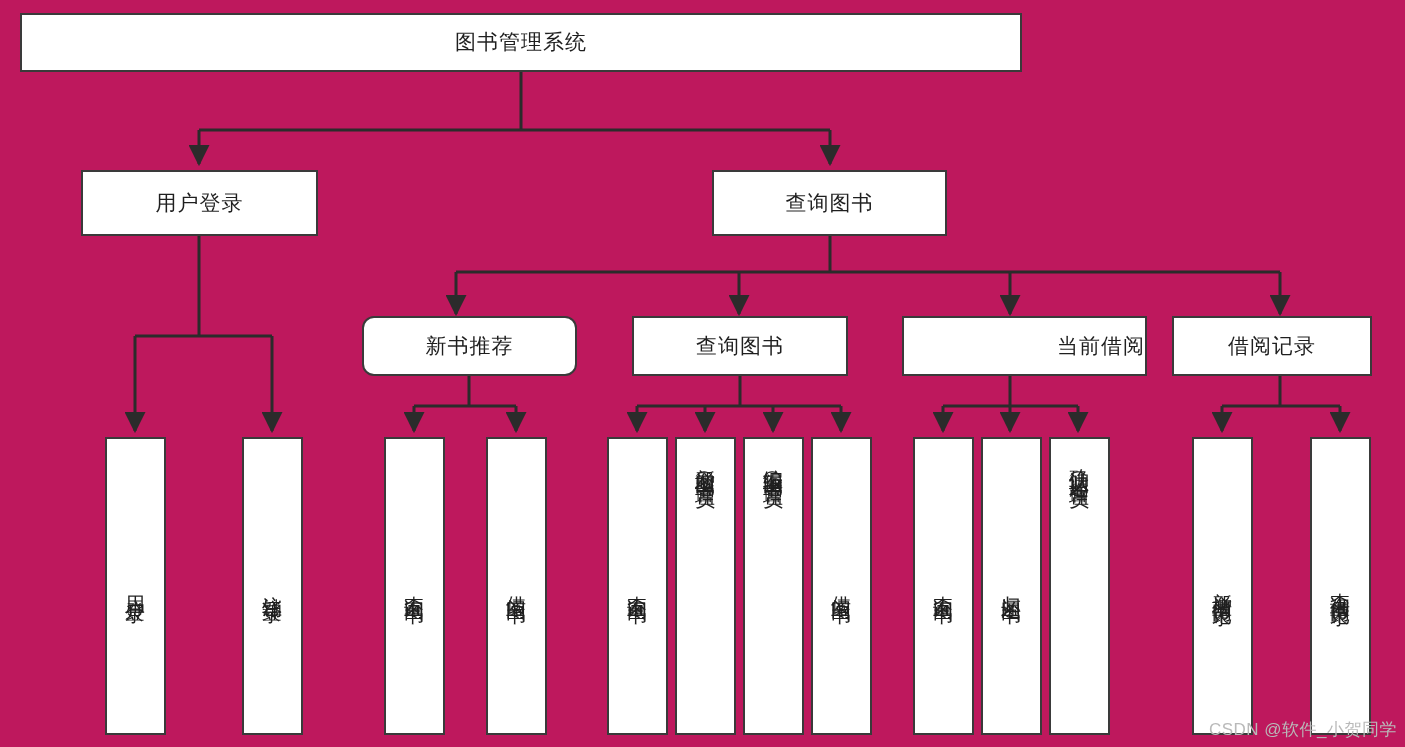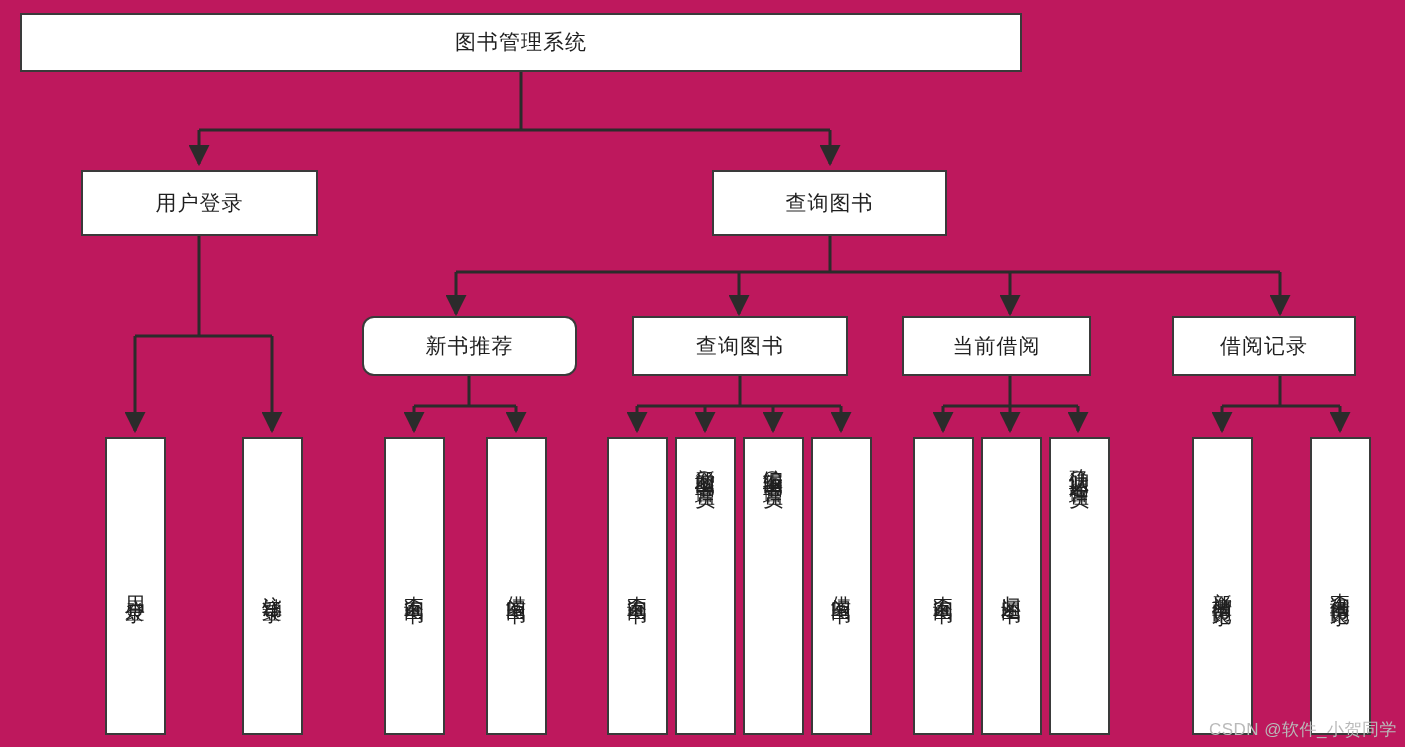--- a/index.html
+++ b/index.html
@@ -137,25 +137,25 @@
   </div>
 
   <div class="node" style="left:362px; top:316px; width:215px; height:60px;border-radius:12px;">
     <span class="label">新书推荐</span>
   </div>
 
   <div class="node" style="left:632px; top:316px; width:216px; height:60px;">
     <span class="label">查询图书</span>
   </div>
 
-  <div class="node" style="left:902px; top:316px; width:189px; height:60px;">
+  <div class="node" style="left:902px; top:316px; width:245px; height:60px;justify-content:flex-end;">
     <span class="label">当前借阅</span>
   </div>
 
-  <div class="node" style="left:1172px; top:316px; width:184px; height:60px;">
+  <div class="node" style="left:1172px; top:316px; width:200px; height:60px;">
     <span class="label">借阅记录</span>
   </div>
 
   <div class="node leaf center" style="left:105px; top:437px; width:61px; height:298px;">
     <span class="label">用户登录</span>
   </div>
 
   <div class="node leaf center" style="left:242px; top:437px; width:61px; height:298px;">
     <span class="label">注销登录</span>
   </div>

